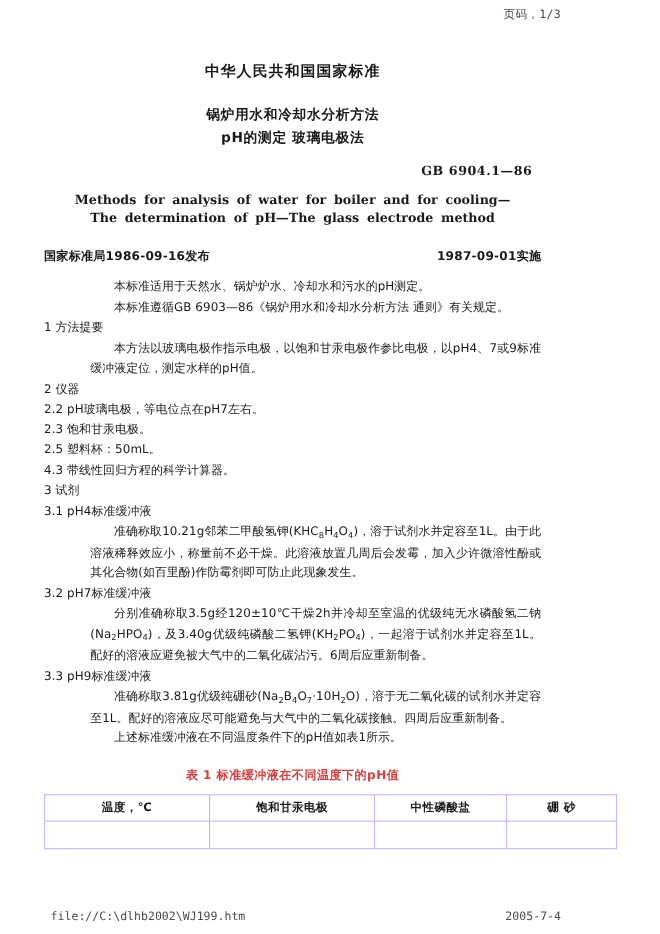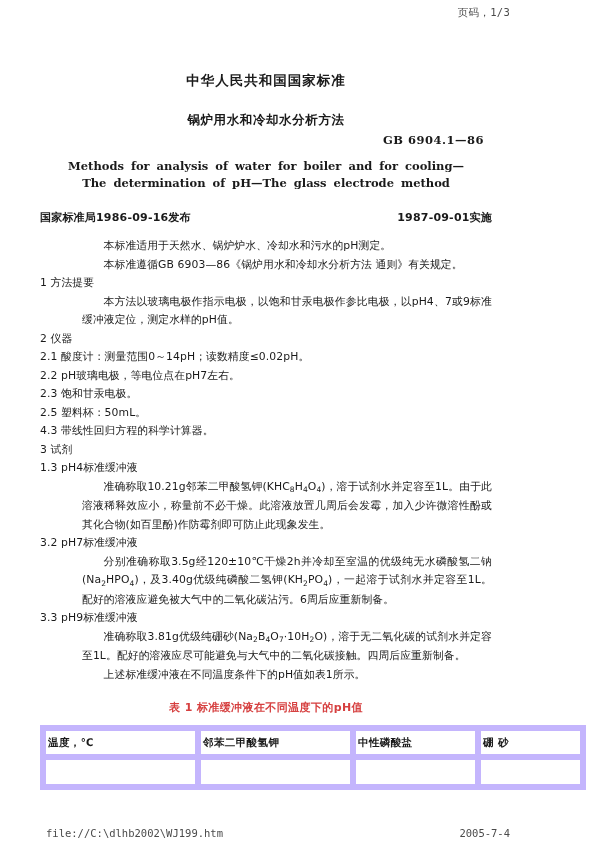--- a/index.html
+++ b/index.html
@@ -43,21 +43,21 @@
     font-size: 10.5px;
     color: #4a4a4a;
     display: flex;
     justify-content: space-between;
     align-items: baseline;
     margin-top: 21px;
   }
 
   
   .doc-body {
-    padding-top: 72px;
+    padding-top: 56px;
   }
   .national-title {
     text-align: center;
     font-size: 13.5px;
     font-weight: bold;
     letter-spacing: 1px;
     margin: 0 0 22px 0;
   }
   .main-title {
     text-align: center;
@@ -134,24 +134,24 @@
     letter-spacing: 0.4px;
   }
   table.data-table {
     width: 500px;
     margin: 0 auto;
     border-collapse: collapse;
     table-layout: fixed;
   }
   table.data-table th,
   table.data-table td {
-    border: 6px solid #c4b5fd;
+    border: 1px solid #c4b5fd;
     font-size: 10.5px;
     font-weight: bold;
-    text-align: left;
+    text-align: center;
     padding: 4px 2px;
     letter-spacing: 0.4px;
     height: 15px;
   }
   table.data-table td.empty {
     height: 16px;
   }
   .col-temp  { width: 145px; }
   .col-khp   { width: 145px; }
   .col-phos  { width: 115px; }
@@ -163,47 +163,47 @@
 <div class="page">
 
   <div class="print-header">页码，1/3</div>
 
   <div class="doc-body">
 
     <div class="national-title">中华人民共和国国家标准</div>
 
     <div class="main-title">锅炉用水和冷却水分析方法</div>
 
+    <div class="sub-title">pH的测定  玻璃电极法</div>
 
     <div class="std-no">GB  6904.1—86</div>
 
     <div class="en-title">Methods for analysis of water for boiler and for cooling—</div>
     <div class="en-title second">The determination of pH—The glass electrode method</div>
 
     <div class="issue-row">
       <span class="left">国家标准局1986-09-16发布</span>
       <span class="right">1987-09-01实施</span>
     </div>
 
     <p class="para indent">本标准适用于天然水、锅炉炉水、冷却水和污水的pH测定。</p>
     <p class="para indent">本标准遵循GB 6903—86《锅炉用水和冷却水分析方法 通则》有关规定。</p>
 
     <p class="para">1  方法提要</p>
     <p class="para indent">本方法以玻璃电极作指示电极，以饱和甘汞电极作参比电极，以pH4、7或9标准缓冲液定位，测定水样的pH值。</p>
 
     <p class="para">2  仪器</p>
-    <p class="para">2.1  酸度计：测量范围0～14pH；读数精度≤0.02pH。</p>
     <p class="para">2.2  pH玻璃电极，等电位点在pH7左右。</p>
     <p class="para">2.3  饱和甘汞电极。</p>
     <p class="para">2.5  塑料杯：50mL。</p>
     <p class="para">4.3  带线性回归方程的科学计算器。</p>
 
     <p class="para">3  试剂</p>
 
-    <p class="para">1.3  pH4标准缓冲液</p>
+    <p class="para">3.1  pH4标准缓冲液</p>
     <p class="para indent">
       <span>准确称取10.21g邻苯二甲酸氢钾(KHC</span><sub>8</sub><span>H</span><sub>4</sub><span>O</span><sub>4</sub><span>)，溶于试剂水并定容至1L。由于此溶液稀释效应小，称量前不必干燥。此溶液放置几周后会发霉，加入少许微溶性酚或其化合物(如百里酚)作防霉剂即可防止此现象发生。</span>
     </p>
 
     <p class="para">3.2  pH7标准缓冲液</p>
     <p class="para indent">
       <span>分别准确称取3.5g经120±10℃干燥2h并冷却至室温的优级纯无水磷酸氢二钠(Na</span><sub>2</sub><span>HPO</span><sub>4</sub><span>)，及3.40g优级纯磷酸二氢钾(KH</span><sub>2</sub><span>PO</span><sub>4</sub><span>)，一起溶于试剂水并定容至1L。配好的溶液应避免被大气中的二氧化碳沾污。6周后应重新制备。</span>
     </p>
 
     <p class="para">3.3  pH9标准缓冲液</p>
@@ -211,21 +211,21 @@
       <span>准确称取3.81g优级纯硼砂(Na</span><sub>2</sub><span>B</span><sub>4</sub><span>O</span><sub>7</sub><span>·10H</span><sub>2</sub><span>O)，溶于无二氧化碳的试剂水并定容至1L。配好的溶液应尽可能避免与大气中的二氧化碳接触。四周后应重新制备。</span>
     </p>
     <p class="para indent">上述标准缓冲液在不同温度条件下的pH值如表1所示。</p>
 
     <div class="table-caption">表 1  标准缓冲液在不同温度下的pH值</div>
 
     <table class="data-table">
       <thead>
         <tr>
           <th class="col-temp">温度，℃</th>
-          <th class="col-khp">邻苯二甲酸氢钾</th>
+          <th class="col-khp">饱和甘汞电极</th>
           <th class="col-phos">中性磷酸盐</th>
           <th class="col-borax">硼  砂</th>
         </tr>
       </thead>
       <tbody>
         <tr>
           <td class="empty"></td>
           <td class="empty"></td>
           <td class="empty"></td>
           <td class="empty"></td>

